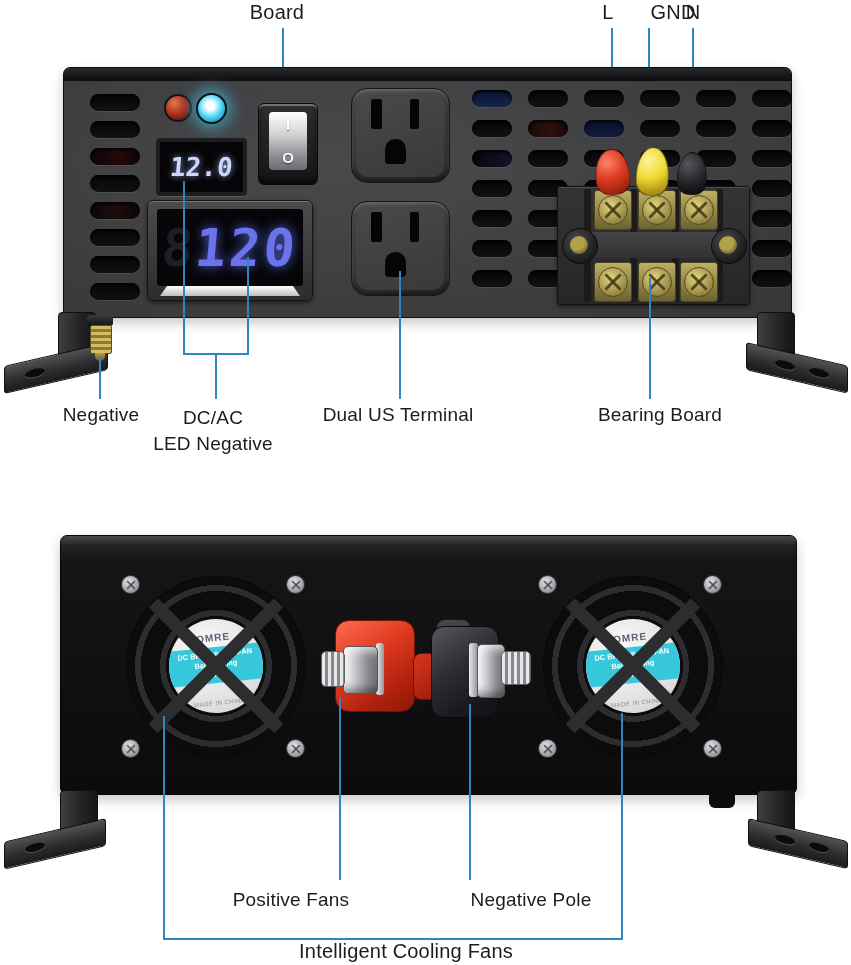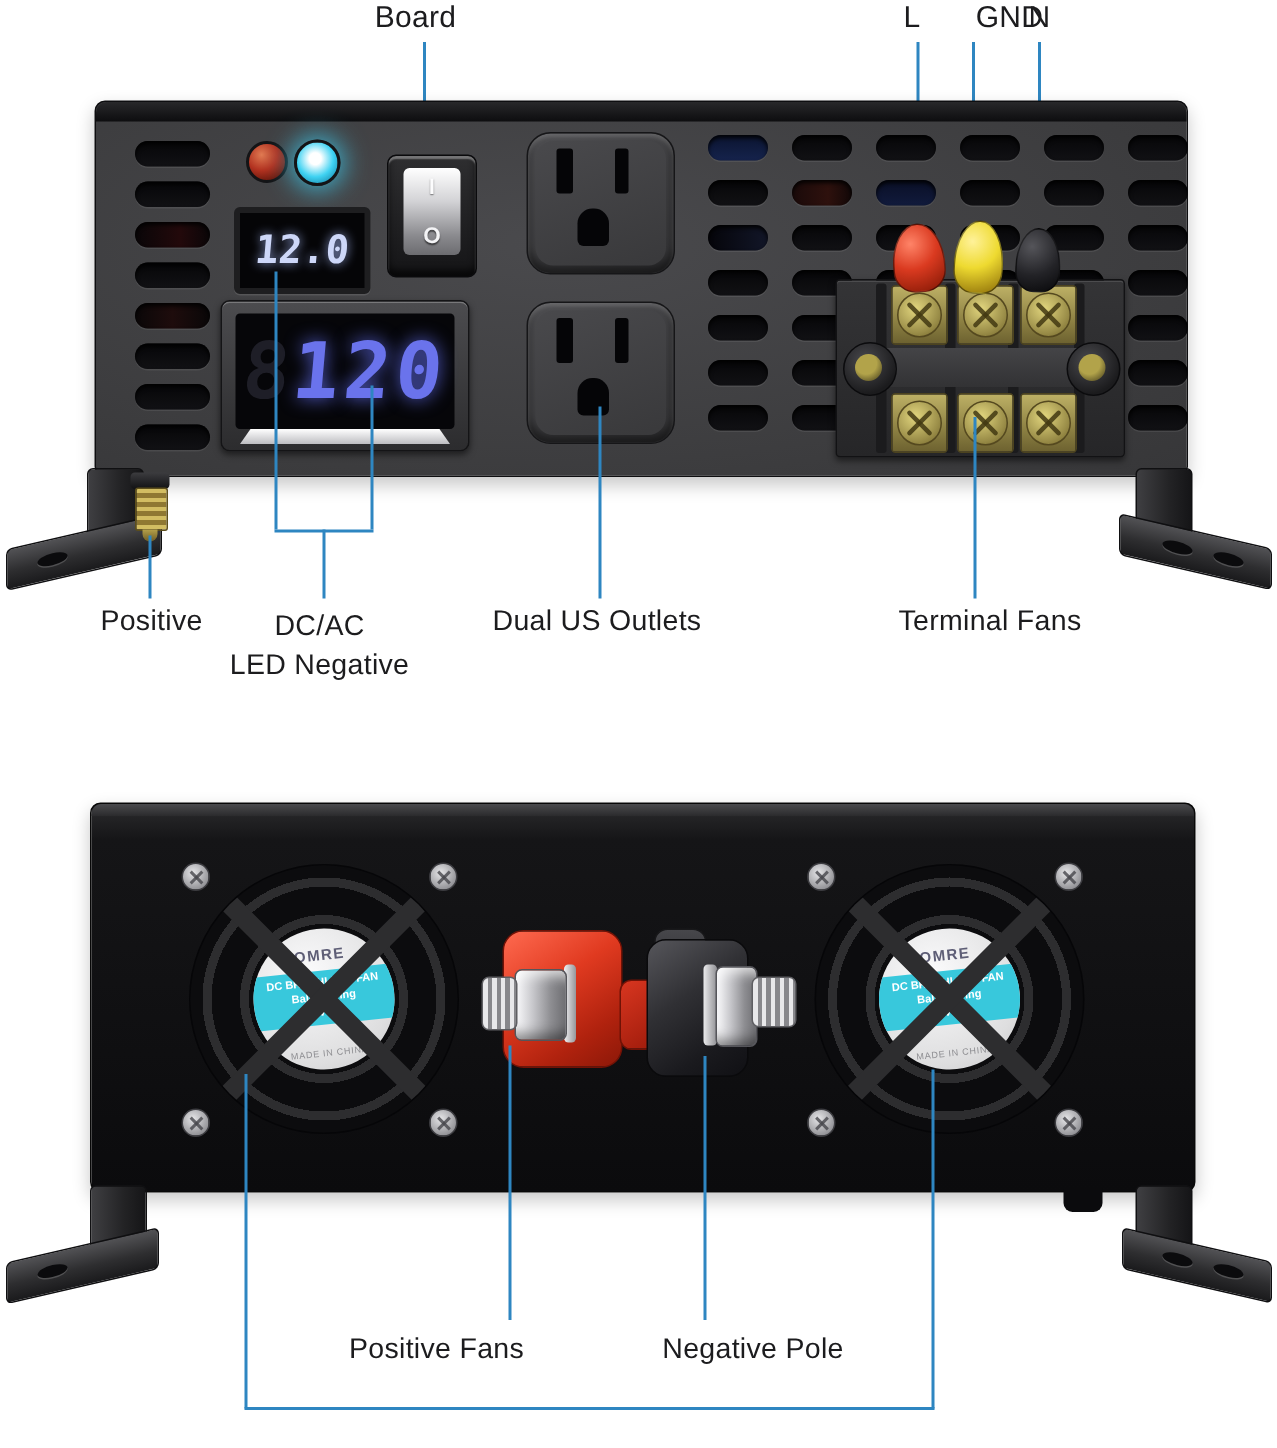--- a/index.html
+++ b/index.html
@@ -347,25 +347,25 @@
   </div>
 
   <i class="line" style="left:99px;top:357px;height:42px"></i>
   <i class="line" style="left:183px;top:181px;height:172px"></i>
   <i class="line" style="left:247px;top:257px;height:96px"></i>
   <i class="line h" style="left:183px;top:353px;width:66px"></i>
   <i class="line" style="left:215px;top:353px;height:46px"></i>
   <i class="line" style="left:399px;top:271px;height:128px"></i>
   <i class="line" style="left:649px;top:278px;height:121px"></i>
 
-  <div class="lbl" style="left:101px;top:404px">Positive</div>
+  <div class="lbl" style="left:101px;top:404px">Negative</div>
   <div class="lbl" style="left:213px;top:407px">DC/AC</div>
   <div class="lbl" style="left:213px;top:433px">LED Negative</div>
-  <div class="lbl" style="left:398px;top:404px">Dual US Outlets</div>
-  <div class="lbl" style="left:660px;top:404px">Terminal Fans</div>
+  <div class="lbl" style="left:398px;top:404px">Dual US Terminal</div>
+  <div class="lbl" style="left:660px;top:404px">Bearing Board</div>
 
   <div class="unit rear">
     <div class="rear-top"></div>
 
     <div class="fan fl">
       <i class="fscrew tl"></i>
       <i class="fscrew tr"></i>
       <i class="fscrew bl"></i>
       <i class="fscrew br"></i>
       <div class="grille">
@@ -431,15 +431,16 @@
     <i class="hole" style="left:60px;top:8px"></i>
   </div>
 
   <i class="line" style="left:339px;top:697px;height:183px"></i>
   <i class="line" style="left:469px;top:704px;height:176px"></i>
   <i class="line" style="left:163px;top:716px;height:223px"></i>
   <i class="line" style="left:621px;top:713px;height:226px"></i>
   <i class="line h" style="left:163px;top:938px;width:460px"></i>
 
   <div class="lbl" style="left:291px;top:889px">Positive Fans</div>
-  <div class="lbl" style="left:502px;top:889px">Negative Pole</div>
+  <div class="lbl" style="left:531px;top:889px">Negative Pole</div>
+  <div class="lbl big" style="left:406px;top:940px">Intelligent Cooling Fans</div>
 
 </div>
 
 </body></html>

